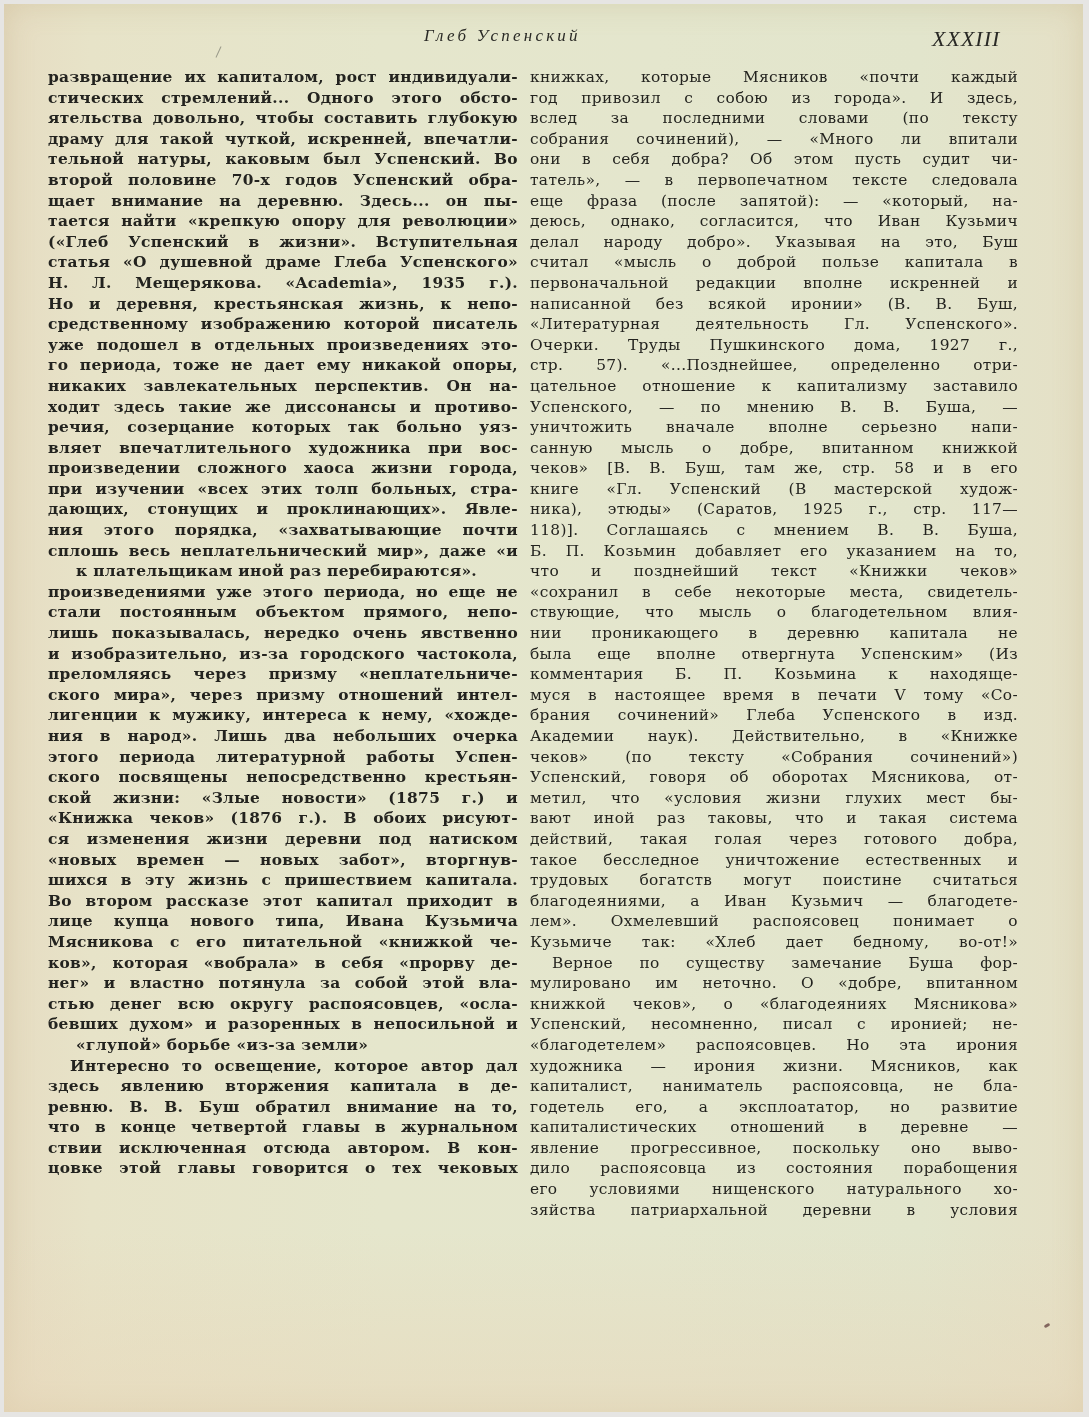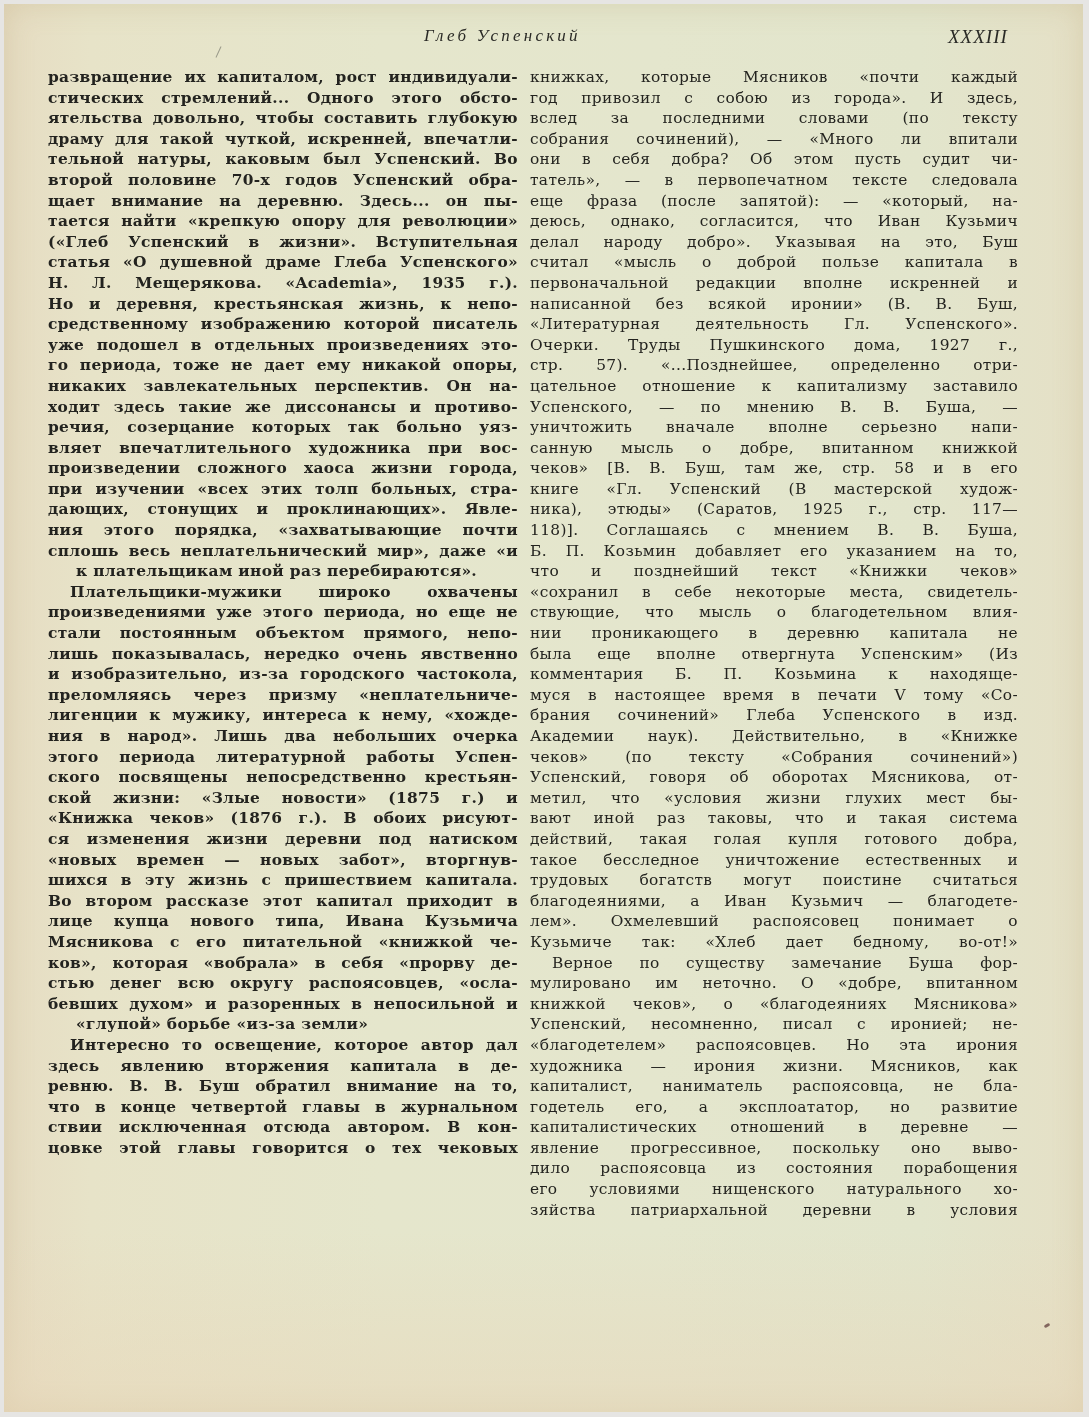--- a/index.html
+++ b/index.html
@@ -40,23 +40,22 @@
       position: absolute;
       left: 420px;
       top: 0;
       font-size: 17px;
       letter-spacing: 3.2px;
     }
     .page-number {
       position: absolute;
       left: 928px;
       top: 0;
-      font-size: 19px;
+      font-size: 22px;
       letter-spacing: 1px;
-      margin-left: 16px;
     }
     .column {
       position: absolute;
       top: 63px;
       font-family: "DejaVu Serif", serif;
       font-size: 15.4px;
       line-height: 20.6px;
       color: #23231f;
       text-align: justify;
       text-align-last: justify;
@@ -127,39 +126,40 @@
       <span class="line">никаких завлекательных перспектив. Он на-</span>
       <span class="line">ходит здесь такие же диссонансы и противо-</span>
       <span class="line">речия, созерцание которых так больно уяз-</span>
       <span class="line">вляет впечатлительного художника при вос-</span>
       <span class="line">произведении сложного хаоса жизни города,</span>
       <span class="line">при изучении «всех этих толп больных, стра-</span>
       <span class="line">дающих, стонущих и проклинающих». Явле-</span>
       <span class="line">ния этого порядка, «захватывающие почти</span>
       <span class="line">сплошь весь неплательнический мир», даже «и</span>
       <span class="line last">к плательщикам иной раз перебираются».</span>
-      <span class="line indent">Плательщики-мужики широко охвачены</span>
       <span class="line">произведениями уже этого периода, но еще не</span>
       <span class="line">стали постоянным объектом прямого, непо-</span>
       <span class="line">лишь показывалась, нередко очень явственно</span>
       <span class="line">и изобразительно, из-за городского частокола,</span>
       <span class="line">преломляясь через призму «неплательниче-</span>
+      <span class="line">ского мира», через призму отношений интел-</span>
       <span class="line">лигенции к мужику, интереса к нему, «хожде-</span>
       <span class="line">ния в народ». Лишь два небольших очерка</span>
       <span class="line">этого периода литературной работы Успен-</span>
       <span class="line">ского посвящены непосредственно крестьян-</span>
       <span class="line">ской жизни: «Злые новости» (1875 г.) и</span>
       <span class="line">«Книжка чеков» (1876 г.). В обоих рисуют-</span>
       <span class="line">ся изменения жизни деревни под натиском</span>
       <span class="line">«новых времен — новых забот», вторгнув-</span>
       <span class="line">шихся в эту жизнь с пришествием капитала.</span>
       <span class="line">Во втором рассказе этот капитал приходит в</span>
       <span class="line">лице купца нового типа, Ивана Кузьмича</span>
       <span class="line">Мясникова с его питательной «книжкой че-</span>
       <span class="line">ков», которая «вобрала» в себя «прорву де-</span>
+      <span class="line">нег» и властно потянула за собой этой вла-</span>
       <span class="line">стью денег всю округу распоясовцев, «осла-</span>
       <span class="line">бевших духом» и разоренных в непосильной и</span>
       <span class="line last">«глупой» борьбе «из-за земли»</span>
       <span class="line indent">Интересно то освещение, которое автор дал</span>
       <span class="line">здесь явлению вторжения капитала в де-</span>
       <span class="line">ревню. В. В. Буш обратил внимание на то,</span>
       <span class="line">что в конце четвертой главы в журнальном</span>
       <span class="line">ствии исключенная отсюда автором. В кон-</span>
       <span class="line">цовке этой главы говорится о тех чековых</span>
     </div>
@@ -194,21 +194,21 @@
       <span class="line">нии проникающего в деревню капитала не</span>
       <span class="line">была еще вполне отвергнута Успенским» (Из</span>
       <span class="line">комментария Б. П. Козьмина к находяще-</span>
       <span class="line">муся в настоящее время в печати V тому «Со-</span>
       <span class="line">брания сочинений» Глеба Успенского в изд.</span>
       <span class="line">Академии наук). Действительно, в «Книжке</span>
       <span class="line">чеков» (по тексту «Собрания сочинений»)</span>
       <span class="line">Успенский, говоря об оборотах Мясникова, от-</span>
       <span class="line">метил, что «условия жизни глухих мест бы-</span>
       <span class="line">вают иной раз таковы, что и такая система</span>
-      <span class="line">действий, такая голая купля готового добра,</span>
+      <span class="line">действий, такая голая через готового добра,</span>
       <span class="line">такое бесследное уничтожение естественных и</span>
       <span class="line">трудовых богатств могут поистине считаться</span>
       <span class="line">благодеяниями, а Иван Кузьмич — благодете-</span>
       <span class="line">лем». Охмелевший распоясовец понимает о</span>
       <span class="line">Кузьмиче так: «Хлеб дает бедному, во-от!»</span>
       <span class="line indent">Верное по существу замечание Буша фор-</span>
       <span class="line">мулировано им неточно. О «добре, впитанном</span>
       <span class="line">книжкой чеков», о «благодеяниях Мясникова»</span>
       <span class="line">Успенский, несомненно, писал с иронией; не-</span>
       <span class="line">«благодетелем» распоясовцев. Но эта ирония</span>

